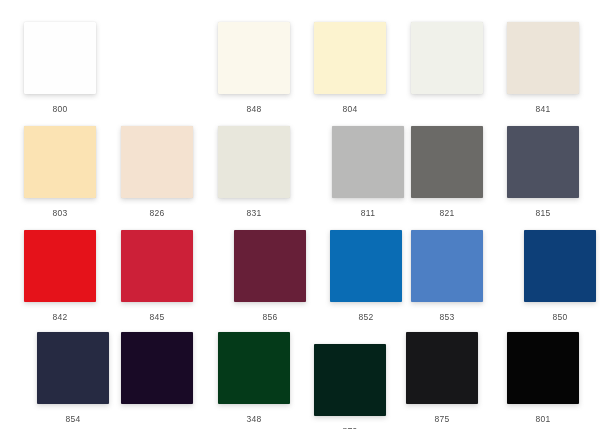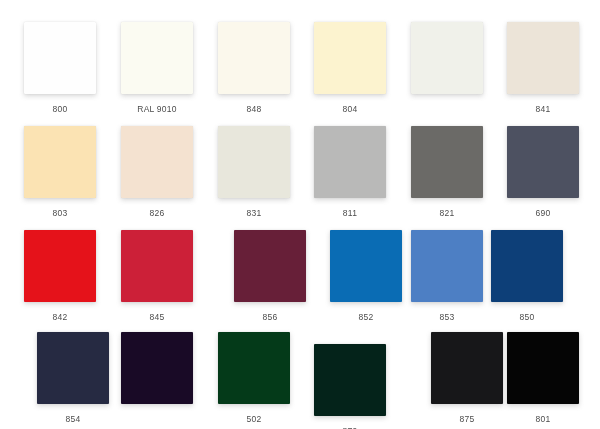--- a/index.html
+++ b/index.html
@@ -54,24 +54,20 @@
 </style>
 </head>
 <body>
 
 <div id="palette">
     <div class="swatch-row" style="top: 22px;">
       <div class="swatch-cell" style="left: 24px;">
         <div class="swatch-chip" style="background: rgb(254, 254, 254);"></div>
         <div class="swatch-label">800</div>
       </div>
-      <div class="swatch-cell" style="left: 121px;">
-        <div class="swatch-chip" style="background: rgb(251, 251, 242);"></div>
-        <div class="swatch-label">RAL 9010</div>
-      </div>
       <div class="swatch-cell" style="left: 218px;">
         <div class="swatch-chip" style="background: rgb(251, 248, 236);"></div>
         <div class="swatch-label">848</div>
       </div>
       <div class="swatch-cell" style="left: 314px;">
         <div class="swatch-chip" style="background: rgb(252, 243, 207);"></div>
         <div class="swatch-label">804</div>
       </div>
       <div class="swatch-cell" style="left: 411px;">
         <div class="swatch-chip" style="background: rgb(240, 241, 234);"></div>
@@ -87,31 +83,31 @@
         <div class="swatch-label">803</div>
       </div>
       <div class="swatch-cell" style="left: 121px;">
         <div class="swatch-chip" style="background: rgb(244, 226, 208);"></div>
         <div class="swatch-label">826</div>
       </div>
       <div class="swatch-cell" style="left: 218px;">
         <div class="swatch-chip" style="background: rgb(232, 231, 220);"></div>
         <div class="swatch-label">831</div>
       </div>
-      <div class="swatch-cell" style="left: 314px;">
+      <div class="swatch-cell" style="left: 332px;">
         <div class="swatch-chip" style="background: rgb(185, 185, 184);"></div>
         <div class="swatch-label">811</div>
       </div>
       <div class="swatch-cell" style="left: 411px;">
         <div class="swatch-chip" style="background: rgb(107, 106, 103);"></div>
         <div class="swatch-label">821</div>
       </div>
       <div class="swatch-cell" style="left: 507px;">
         <div class="swatch-chip" style="background: rgb(77, 81, 97);"></div>
-        <div class="swatch-label">690</div>
+        <div class="swatch-label">815</div>
       </div>
     </div>
     <div class="swatch-row" style="top: 230px;">
       <div class="swatch-cell" style="left: 24px;">
         <div class="swatch-chip" style="background: rgb(229, 18, 26);"></div>
         <div class="swatch-label">842</div>
       </div>
       <div class="swatch-cell" style="left: 121px;">
         <div class="swatch-chip" style="background: rgb(204, 32, 56);"></div>
         <div class="swatch-label">845</div>
@@ -121,42 +117,42 @@
         <div class="swatch-label">856</div>
       </div>
       <div class="swatch-cell" style="left: 314px; padding-left: 16px;">
         <div class="swatch-chip" style="background: rgb(10, 108, 180);"></div>
         <div class="swatch-label">852</div>
       </div>
       <div class="swatch-cell" style="left: 411px;">
         <div class="swatch-chip" style="background: rgb(77, 127, 196);"></div>
         <div class="swatch-label">853</div>
       </div>
-      <div class="swatch-cell" style="left: 491px;">
+      <div class="swatch-cell" style="left: 524px;">
         <div class="swatch-chip" style="background: rgb(13, 63, 120);"></div>
         <div class="swatch-label">850</div>
       </div>
     </div>
     <div class="swatch-row" style="top: 332px;">
       <div class="swatch-cell" style="left: 24px; padding-left: 13px;">
         <div class="swatch-chip" style="background: rgb(38, 42, 66);"></div>
         <div class="swatch-label">854</div>
       </div>
       <div class="swatch-cell" style="left: 121px;">
         <div class="swatch-chip" style="background: rgb(25, 10, 38);"></div>
       </div>
       <div class="swatch-cell" style="left: 218px;">
         <div class="swatch-chip" style="background: rgb(4, 58, 25);"></div>
-        <div class="swatch-label">502</div>
+        <div class="swatch-label">348</div>
       </div>
       <div class="swatch-cell" style="left: 314px; margin-top: 12px;">
         <div class="swatch-chip" style="background: rgb(4, 35, 26);"></div>
         <div class="swatch-label">879</div>
       </div>
-      <div class="swatch-cell" style="left: 431px;">
+      <div class="swatch-cell" style="left: 406px;">
         <div class="swatch-chip" style="background: rgb(23, 23, 25);"></div>
         <div class="swatch-label">875</div>
       </div>
       <div class="swatch-cell" style="left: 507px; border-radius: 21px;">
         <div class="swatch-chip" style="background: rgb(5, 5, 5);"></div>
         <div class="swatch-label">801</div>
       </div>
     </div>
   </div>
 

